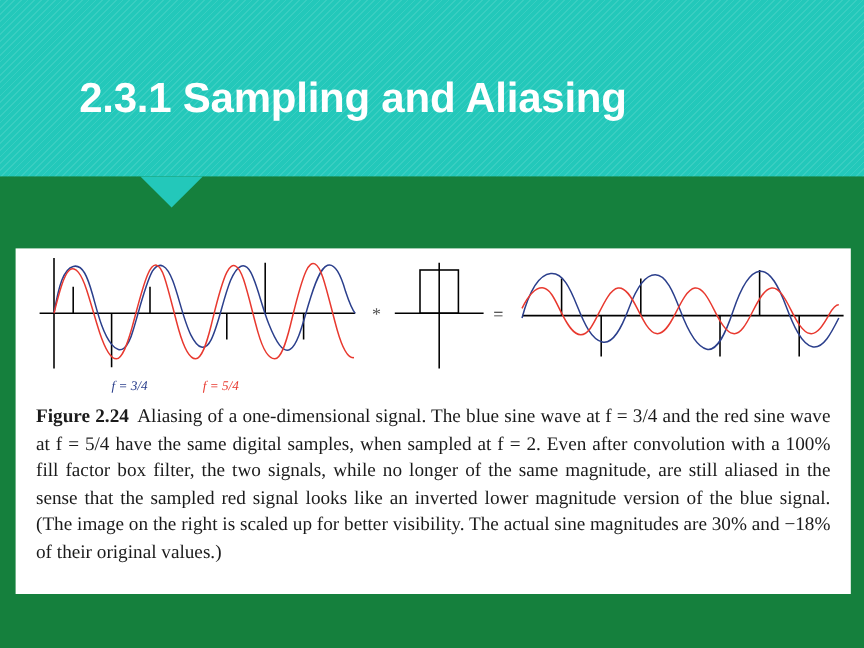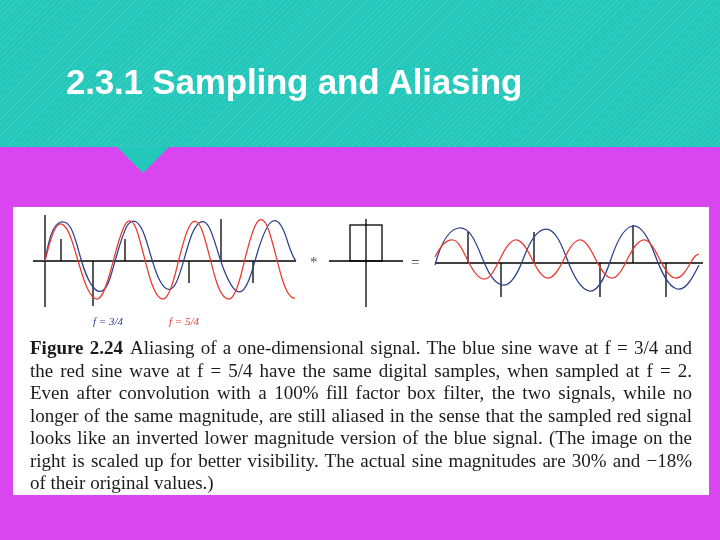--- a/index.html
+++ b/index.html
@@ -4,21 +4,21 @@
 <style>
   html, body {
     margin: 0;
     padding: 0;
     background: #ffffff;
   }
   #slide {
     position: relative;
     width: 720px;
     height: 540px;
-    background: #d946ef;
+    background: #15803d;
     overflow: hidden;
     font-family: "Liberation Sans", sans-serif;
   }
 
   
   #title-band {
     position: absolute;
     left: 0; top: 0;
     width: 720px;
     height: 147px;
@@ -67,21 +67,21 @@
     left: 0; top: 0;
     width: 696px;
     height: 125px;
   }
   #figure-caption {
     position: absolute;
     left: 17px;
     top: 130px;
     width: 662px;
     font-family: "Liberation Serif", serif;
-    font-size: 19px;
+    font-size: 16px;
     line-height: 22.5px;
     color: #1b1b1b;
     text-align: justify;
   }
   #figure-caption .figlabel {
     font-weight: bold;
     margin-right: 7px;
   }
 
   svg text { font-family: "Liberation Serif", serif; }

